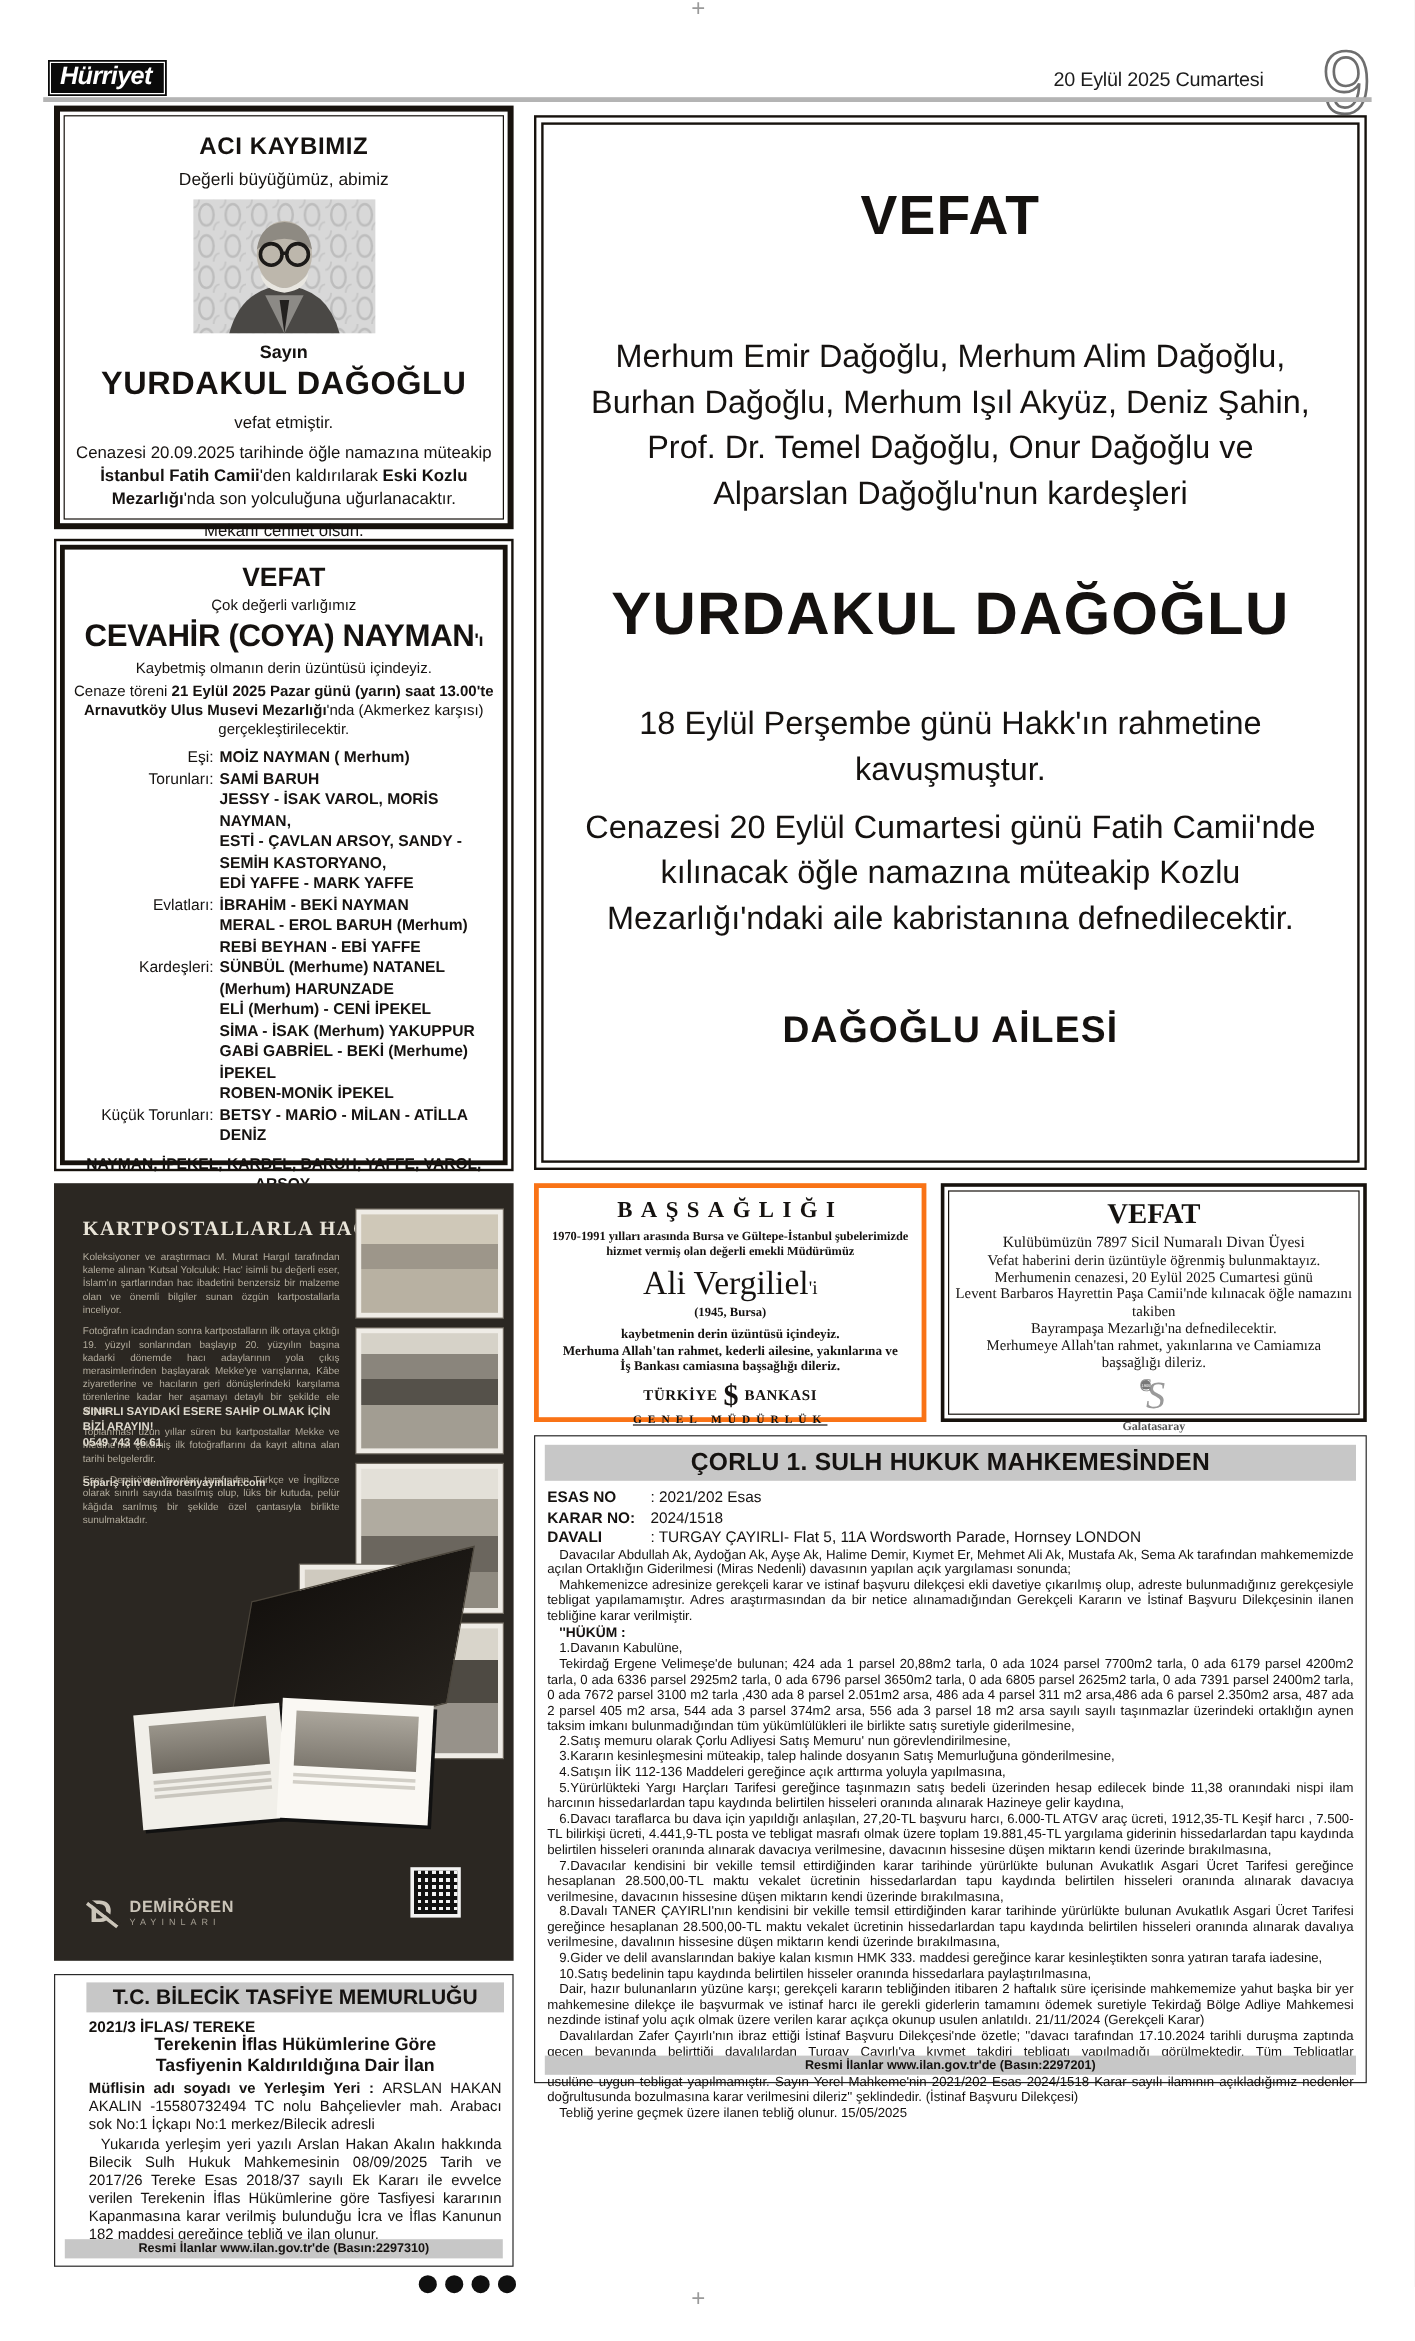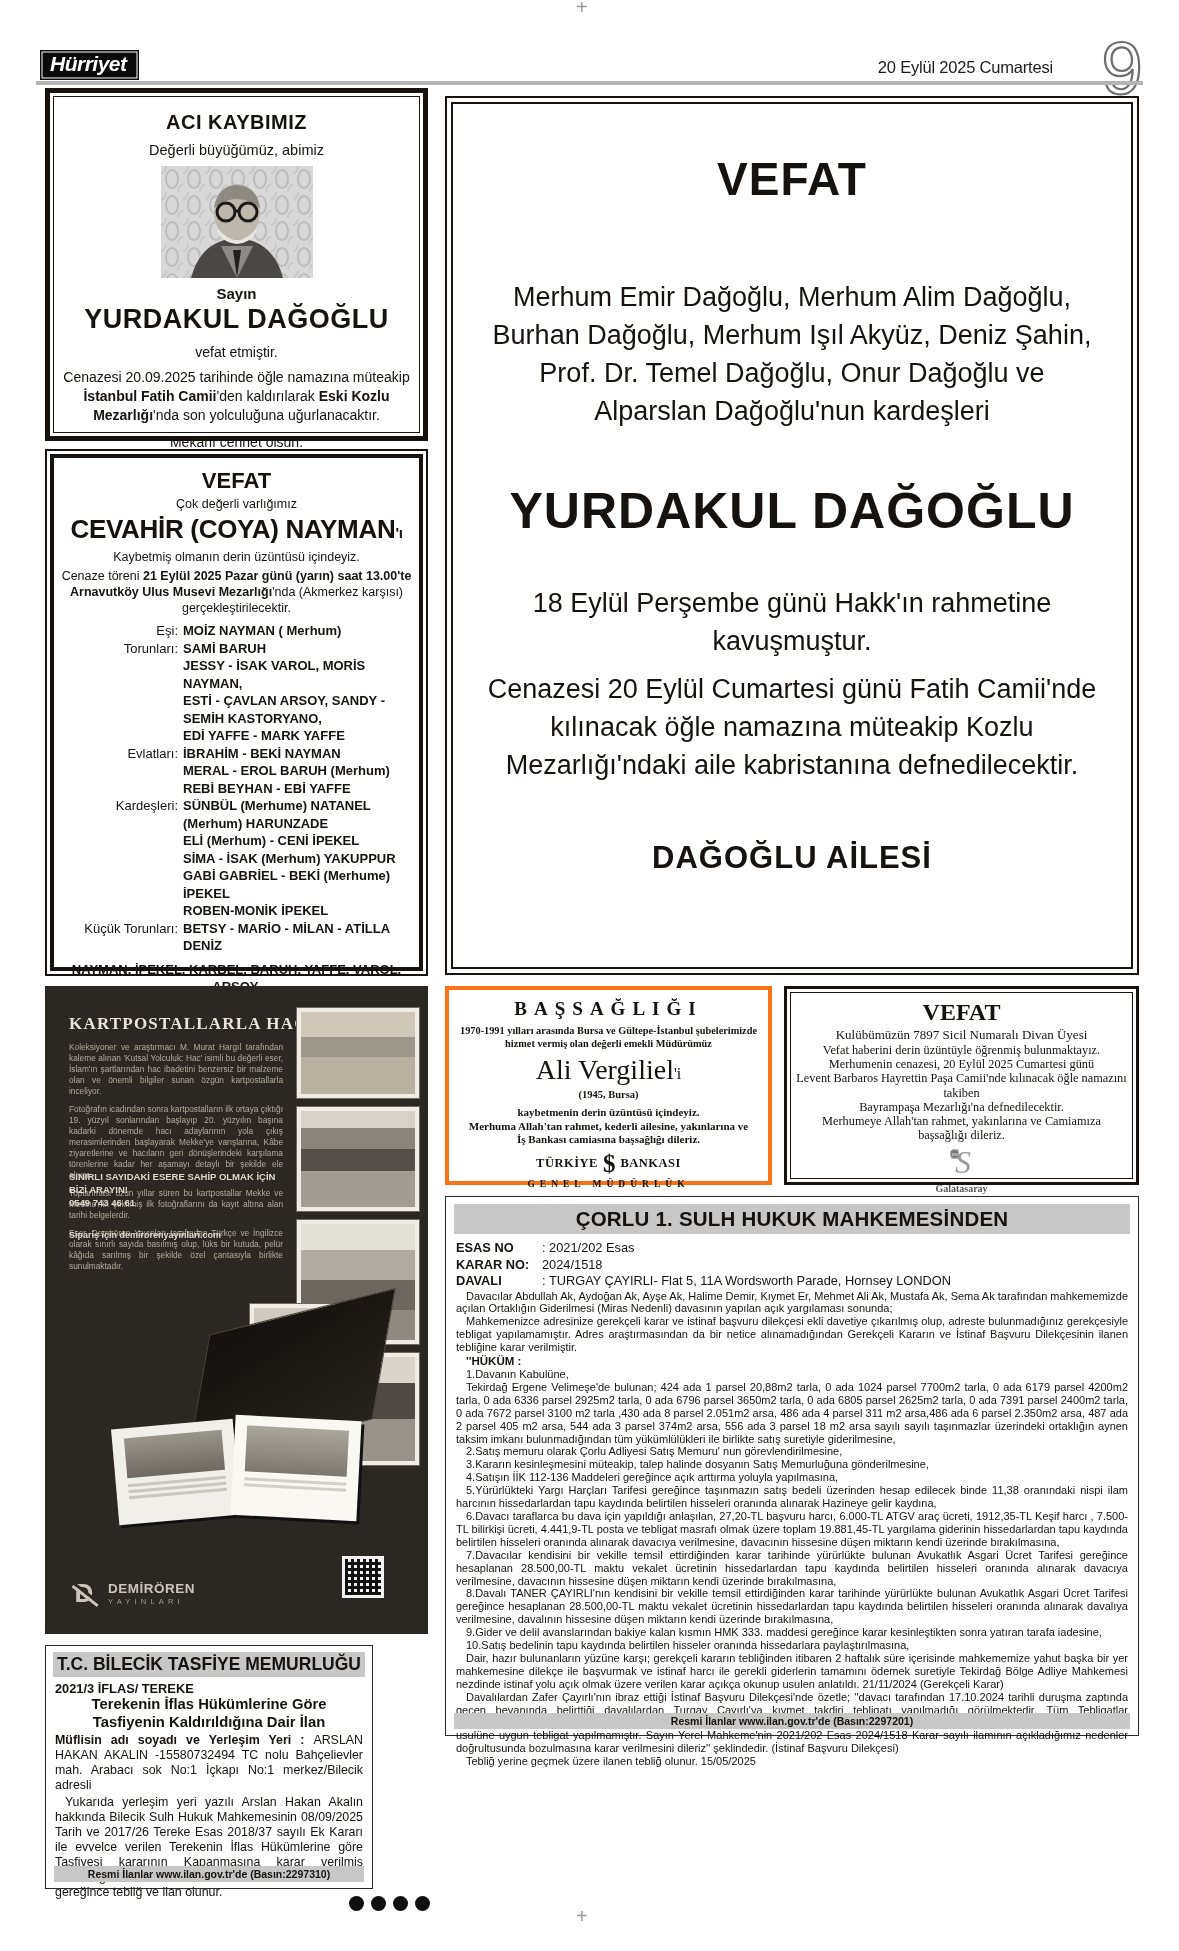--- a/index.html
+++ b/index.html
@@ -80,21 +80,21 @@
   .adisb{border:4px solid #f97316;background:#fff;}
   .isb-title{font-family:"Liberation Serif",serif;font-weight:700;font-size:19px;letter-spacing:7px;margin-top:8px;}
   .isb-intro{font-family:"Liberation Serif",serif;font-weight:700;font-size:10.3px;line-height:12.5px;margin-top:5px;}
   .isb-name{font-family:"Liberation Serif",serif;font-size:28px;margin-top:4px;}
   .isb-namesfx{font-size:16px;}
   .isb-birth{font-family:"Liberation Serif",serif;font-weight:700;font-size:10.5px;margin-top:3px;}
   .isb-p{font-family:"Liberation Serif",serif;font-weight:700;font-size:11px;line-height:13.5px;margin-top:6px;}
   .isb-logo{display:flex;align-items:center;justify-content:center;gap:5px;margin-top:6px;}
   .isb-logo .t{font-family:"Liberation Serif",serif;font-weight:700;font-size:12.5px;letter-spacing:.5px;}
   .isb-sym{font-family:"Liberation Serif",serif;font-weight:700;font-size:25px;line-height:22px;}
-  .isb-gm{font-family:"Liberation Serif",serif;font-weight:700;font-size:9.5px;letter-spacing:5px;margin-top:4px;}
+  .isb-gm{font-family:"Liberation Serif",serif;font-weight:700;font-size:9.5px;letter-spacing:5px;margin-top:4px;text-decoration:underline;}
   .isb-ftr{font-family:"Liberation Serif",serif;font-weight:700;font-size:9.8px;margin-top:8px;}
 
   
   .gs-title{font-family:"Liberation Serif",serif;font-weight:700;font-size:24px;margin-top:6px;}
   .gs-intro{font-family:"Liberation Serif",serif;font-size:13px;margin-top:1px;}
   .gs-name{font-family:"Liberation Serif",serif;font-weight:700;font-size:29px;letter-spacing:.5px;}
   .gs-namesfx{font-size:17px;}
   .gs-p{font-family:"Liberation Serif",serif;font-size:12.3px;line-height:14.2px;}
   .gs-club{font-family:"Liberation Serif",serif;font-weight:700;font-size:10px;line-height:11.5px;color:#555;}
 
@@ -376,21 +376,21 @@
           <p class="cp">9.Gider ve delil avanslarından bakiye kalan kısmın HMK 333. maddesi gereğince karar kesinleştikten sonra yatıran tarafa iadesine,</p>
           <p class="cp">10.Satış bedelinin tapu kaydında belirtilen hisseler oranında hissedarlara paylaştırılmasına,</p>
           <p class="cp">Dair, hazır bulunanların yüzüne karşı; gerekçeli kararın tebliğinden itibaren 2 haftalık süre içerisinde mahkememize yahut başka bir yer mahkemesine dilekçe ile başvurmak ve istinaf harcı ile gerekli giderlerin tamamını ödemek suretiyle Tekirdağ Bölge Adliye Mahkemesi nezdinde istinaf yolu açık olmak üzere verilen karar açıkça okunup usulen anlatıldı. 21/11/2024 (Gerekçeli Karar)</p>
           <p class="cp">Davalılardan Zafer Çayırlı'nın ibraz ettiği İstinaf Başvuru Dilekçesi'nde özetle; ''davacı tarafından 17.10.2024 tarihli duruşma zaptında geçen beyanında belirttiği davalılardan Turgay Çayırlı'ya kıymet takdiri tebligatı yapılmadığı görülmektedir. Tüm Tebligatlar tamamlanmadan sonraki aşamaya geçilemez. Yine aynı şekilde birkısım davalılara İngiltere'ye yazı yazılması gerekirken yazılmamış, usulüne uygun tebligat yapılmamıştır. Sayın Yerel Mahkeme'nin 2021/202 Esas 2024/1518 Karar sayılı ilamının açıkladığımız nedenler doğrultusunda bozulmasına karar verilmesini dileriz'' şeklindedir. (İstinaf Başvuru Dilekçesi)</p>
           <p class="cp">Tebliğ yerine geçmek üzere ilanen tebliğ olunur. 15/05/2025</p>
         </div>
     </div>
     <div class="band notice-ftr abs" style="left:0;right:0;bottom:0;">Resmi İlanlar www.ilan.gov.tr'de (Basın:2297201)</div>
   </div>
 
-  <div class="abs notice" style="left:45px;top:1645px;width:328px;height:244px;">
+  <div class="abs notice" style="left:45px;top:1645px;width:383px;height:244px;padding-left:19px;">
     <div class="band bil-band">T.C. BİLECİK TASFİYE MEMURLUĞU</div>
     <div class="bil-body">
       <div class="bil-case">2021/3  İFLAS/ TEREKE</div>
       <div class="bil-title ctr">
         <div>Terekenin İflas Hükümlerine Göre</div>
         <div>Tasfiyenin Kaldırıldığına Dair İlan</div>
       </div>
       <p class="bil-p"><span class="lead">Müflisin adı soyadı ve Yerleşim Yeri : </span><span>ARSLAN HAKAN AKALIN -15580732494 TC nolu Bahçelievler mah. Arabacı sok No:1 İçkapı No:1 merkez/Bilecik adresli</span></p>
       <p class="bil-p" style="text-indent:10px;">Yukarıda yerleşim yeri yazılı Arslan Hakan Akalın hakkında Bilecik Sulh Hukuk Mahkemesinin 08/09/2025 Tarih ve 2017/26 Tereke Esas 2018/37 sayılı Ek Kararı ile evvelce verilen Terekenin İflas Hükümlerine göre Tasfiyesi kararının Kapanmasına karar verilmiş bulunduğu İcra ve İflas Kanunun 182 maddesi gereğince tebliğ ve ilan olunur.</p>
     </div>

